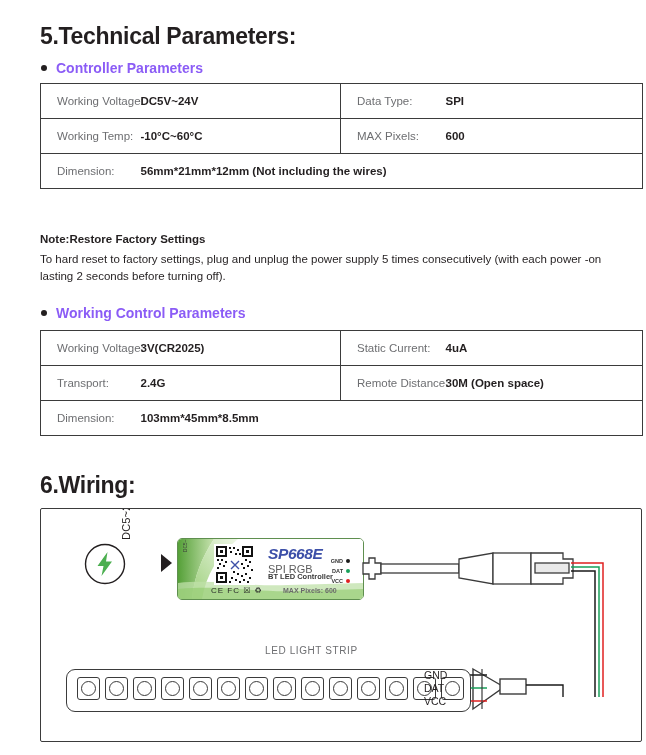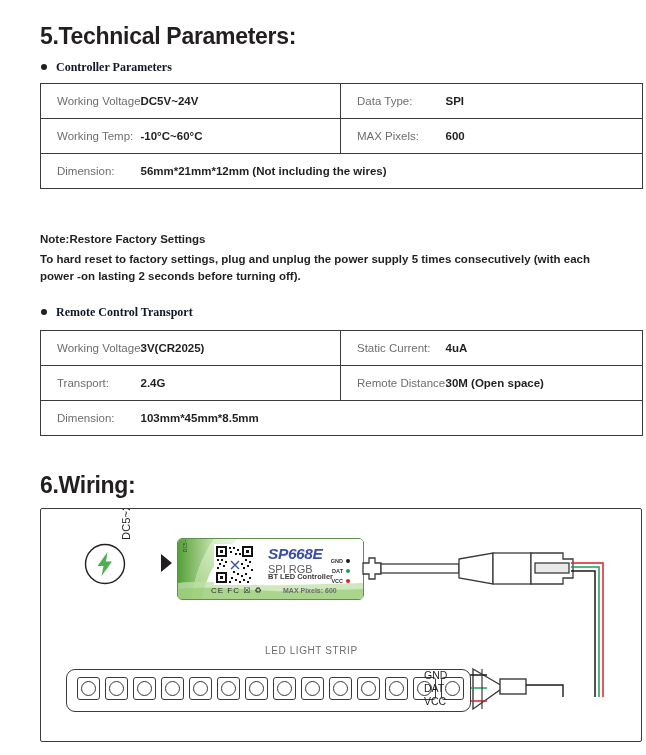--- a/index.html
+++ b/index.html
@@ -30,25 +30,24 @@
     font-weight: bold;
     letter-spacing: -0.3px;
     color: #231f20;
     white-space: nowrap;
   }
   #title-technical { left: 28px; top: 23px; }
   #title-wiring    { left: 28px; top: 472px; }
 
   .bullet-head {
     position: absolute;
-    font-size: 12px;
-    font-weight: bold;
-    color: #0f172a;
-    white-space: nowrap;
-    font-family: Liberation Serif, serif;
+    font-size: 14px;
+    font-weight: bold;
+    color: #8b5cf6;
+    white-space: nowrap;
   }
   .bullet-head .dot {
     display: inline-block;
     width: 6px; height: 6px;
     border-radius: 50%;
     background: #231f20;
     vertical-align: middle;
     margin-right: 9px;
     margin-bottom: 2px;
   }
@@ -106,21 +105,20 @@
     color: #231f20;
     margin: 0 0 4px 0;
     line-height: 15px;
   }
   .note-body {
     font-size: 11.5px;
     color: #231f20;
     line-height: 17px;
     margin: 0;
     width: 586px;
-    font-weight: bold;
   }
 
   
   #wiring-frame {
     position: absolute;
     left: 28px;
     top: 508px;
     width: 600px;
     height: 232px;
     border: 1px solid #3b3b3b;
@@ -370,21 +368,21 @@
       </tr>
     </tbody>
   </table>
 
   <div class="note" id="note-block">
     <p class="note-title">Note:Restore Factory Settings</p>
     <p class="note-body">To hard reset to factory settings, plug and unplug the power supply 5 times consecutively (with each power -on lasting 2 seconds before turning off).</p>
   </div>
 
   <div class="bullet-head" id="head-remote">
-    <span class="dot"></span><span>Remote Control Transport</span>
+    <span class="dot"></span><span>Working Control Parameters</span>
   </div>
 
   <table class="ptable" id="table-remote">
     <colgroup>
       <col class="col-lbl-a">
         <col class="col-val-a">
       <col class="col-lbl-b">
         <col class="col-val-b">
     </colgroup>
     <tbody>

